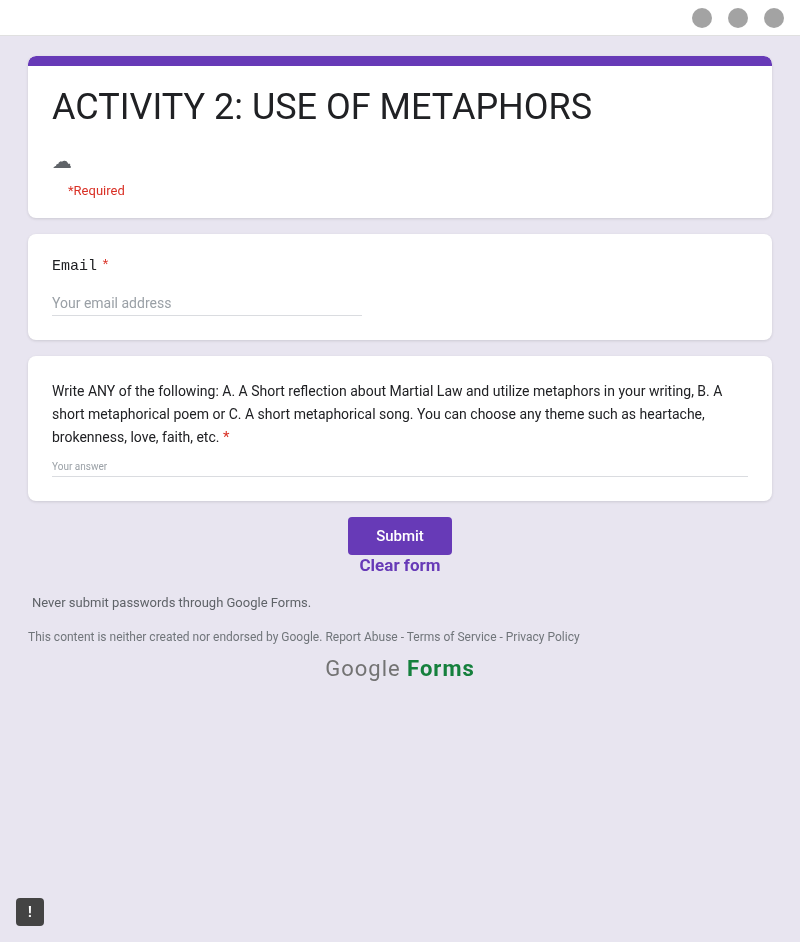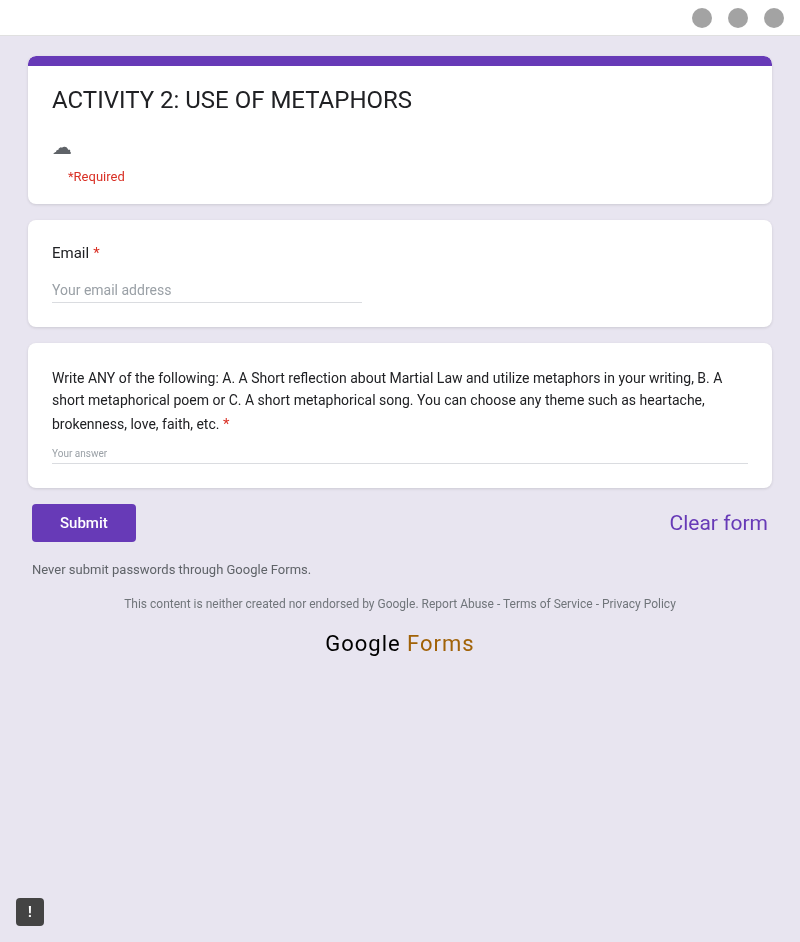--- a/index.html
+++ b/index.html
@@ -47,21 +47,21 @@
       height: 10px;
       background: #673ab7;
       border-radius: 8px 8px 0 0;
     }
 
     .header-card-body {
       padding: 20px 24px 20px;
     }
 
     .form-title {
-      font-size: 24px;
+      font-size: 36px;
       font-weight: 400;
       color: #202124;
       margin-bottom: 20px;
       line-height: 1.2;
     }
 
     .account-row {
       display: flex;
       align-items: center;
       justify-content: space-between;
@@ -101,20 +101,21 @@
       box-shadow: 0 1px 3px rgba(0,0,0,0.12);
     }
 
     .field-label {
       font-size: 15px;
       color: #202124;
       margin-bottom: 16px;
       display: flex;
       align-items: center;
       gap: 4px;
+      font-family: Liberation Mono, monospace;
     }
 
     .required-star {
       color: #d93025;
       font-size: 15px;
     }
 
     .text-input {
       width: 100%;
       max-width: 310px;
@@ -156,81 +157,81 @@
       line-height: 1.6;
     }
 
     
     .buttons-row {
       display: flex;
       align-items: center;
       justify-content: space-between;
       margin-bottom: 20px;
       padding: 0 4px;
+      flex-direction: column;
     }
 
     .submit-btn {
       background-color: #673ab7;
       color: #fff;
       border: none;
       border-radius: 4px;
       padding: 10px 28px;
       font-size: 15px;
       font-weight: 500;
       cursor: pointer;
       font-family: inherit;
     }
 
     .clear-form-btn {
       background: none;
       border: none;
       color: #673ab7;
-      font-size: 21px;
-      font-weight: 400;
+      font-size: 17px;
+      font-weight: 700;
       cursor: pointer;
       font-family: inherit;
     }
 
     
     .footer-warning {
       font-size: 13px;
       color: #5f6368;
       margin-bottom: 20px;
       padding: 0 4px;
     }
 
     .footer-legal {
       font-size: 12px;
       color: #70757a;
-      text-align: center;
-      margin-bottom: 20px;
+      margin-bottom: 12px;
     }
 
     .footer-legal a {
       color: #70757a;
       text-decoration: none;
     }
 
     .google-forms-logo {
       text-align: center;
       font-size: 22px;
       color: #9aa0a6;
       font-weight: 300;
       letter-spacing: 1px;
       margin-top: 8px;
     }
 
     .google-forms-logo .google-text {
-      color: #000000;
+      color: #737373;
       font-weight: 400;
     }
 
     .google-forms-logo .forms-text {
-      color: #a16207;
-      font-weight: 400;
+      color: #15803d;
+      font-weight: 700;
     }
 
     
     .error-icon {
       position: fixed;
       bottom: 16px;
       left: 16px;
       width: 28px;
       height: 28px;
       background: #444;

